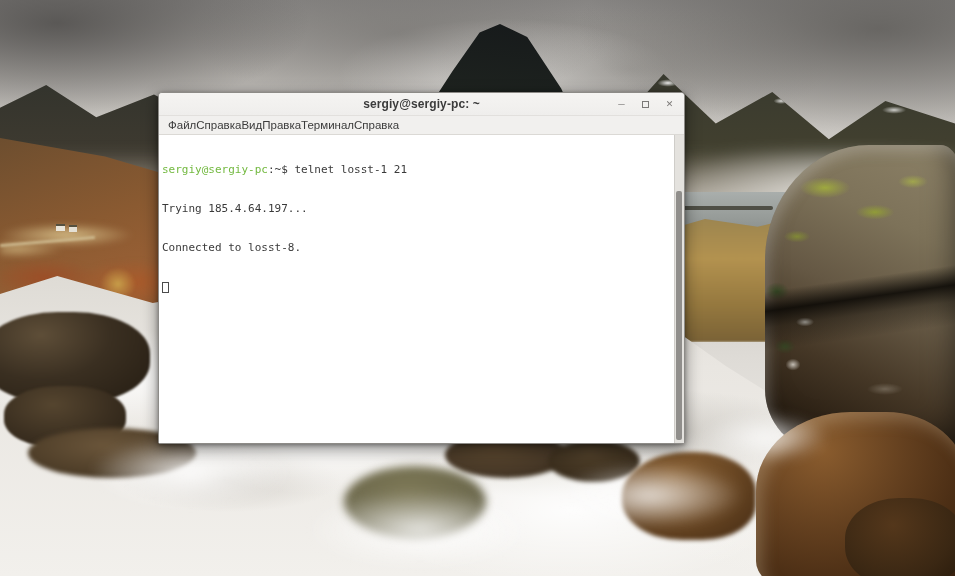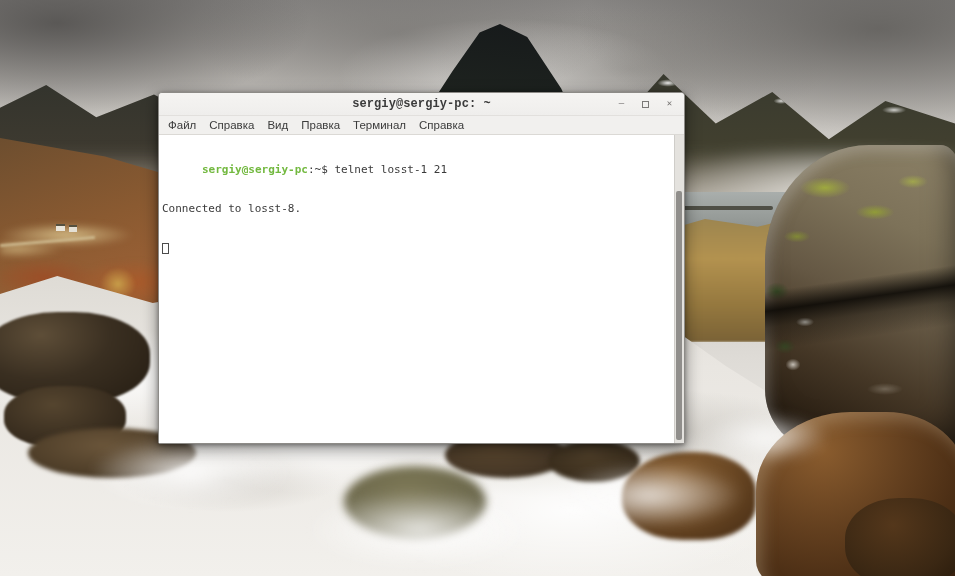--- a/index.html
+++ b/index.html
@@ -137,34 +137,34 @@
       radial-gradient(ellipse 130px 45px at 68% 86%, rgba(255,255,255,.8), transparent 72%),
       radial-gradient(ellipse 90px 35px at 80% 76%, rgba(255,255,255,.75), transparent 72%);
   }
 
   
   .window { position:absolute; left:158px; top:92px; width:527px; height:352px; z-index:50;
     display:flex; flex-direction:column; box-sizing:border-box;
     background:#f2f1ef; border:1px solid #8d8b87; border-radius:4px 4px 2px 2px;
     box-shadow:0 5px 16px rgba(0,0,0,.45), 0 1px 4px rgba(0,0,0,.35); }
   .titlebar { position:relative; flex:0 0 22px; display:flex; align-items:center; justify-content:center;
-    background:linear-gradient(180deg,#f5f4f2,#efeeec); border-bottom:1px solid #e2e0dd; border-radius:3px 3px 0 0;font-family:Liberation Mono, monospace; }
+    background:linear-gradient(180deg,#f5f4f2,#efeeec); border-bottom:1px solid #e2e0dd; border-radius:3px 3px 0 0; }
   .title { font-size:12px; font-weight:bold; color:#3b3b3b; letter-spacing:.1px; }
   .controls { position:absolute; right:9px; top:0; height:100%; display:flex; align-items:center; gap:13px; }
   .wbtn { display:flex; align-items:center; justify-content:center; width:11px; height:14px;
     color:#7b7977; font-size:9px; line-height:1; cursor:default; }
   .sq { width:7px; height:7px; border:1px solid #7b7977; box-sizing:border-box; display:inline-block; }
-  .menubar { flex:0 0 18px; display:flex; align-items:center; gap:13px; padding:0 9px;
+  .menubar { flex:0 0 18px; display:flex; align-items:center; padding:0 9px;
     background:#f1f0ee; border-bottom:1px solid #dbd9d5; font-size:11.5px; color:#3b3b3b; }
   .menu-item { white-space:nowrap; }
   .wbody { flex:1; display:flex; min-height:0; }
   .term { flex:1; background:#ffffff; padding:2px 0 0 3px; overflow:hidden;
     font-family:"DejaVu Sans Mono","Liberation Mono",monospace;
     font-size:11px; line-height:13px; color:#3a3a3a; white-space:pre; }
-  .prompt-user { color:#73b940; font-weight:bold;margin-left:40px; }
+  .prompt-user { color:#73b940; font-weight:normal; }
   .cursor { display:inline-block; width:7px; height:11px; border:1px solid #4c4c4c;
     box-sizing:border-box; vertical-align:text-bottom; background:#fff; }
   .scrollbar { flex:0 0 9px; position:relative; background:#e4e2de; border-left:1px solid #cfcdc9; }
   .scroll-thumb { position:absolute; left:1px; width:6px; top:56px; bottom:3px;
     background:#908e8b; border-radius:2px; }
 </style>
 </head>
 <body>
 
 <div class="desktop">
@@ -226,20 +226,21 @@
       <span class="menu-item">Справка</span>
       <span class="menu-item">Вид</span>
       <span class="menu-item">Правка</span>
       <span class="menu-item">Терминал</span>
       <span class="menu-item">Справка</span>
     </div>
 
     <div class="wbody">
       <div class="term">
         <div class="line"><span class="prompt-user">sergiy@sergiy-pc</span><span>:~$ </span><span>telnet losst-1 21</span></div>
+        <div class="line">Trying 185.4.64.197...</div>
         <div class="line">Connected to losst-8.</div>
         <div class="line"><span class="cursor"></span></div>
       </div>
       <div class="scrollbar">
         <div class="scroll-thumb"></div>
       </div>
     </div>
 
   </div>
 </div>

